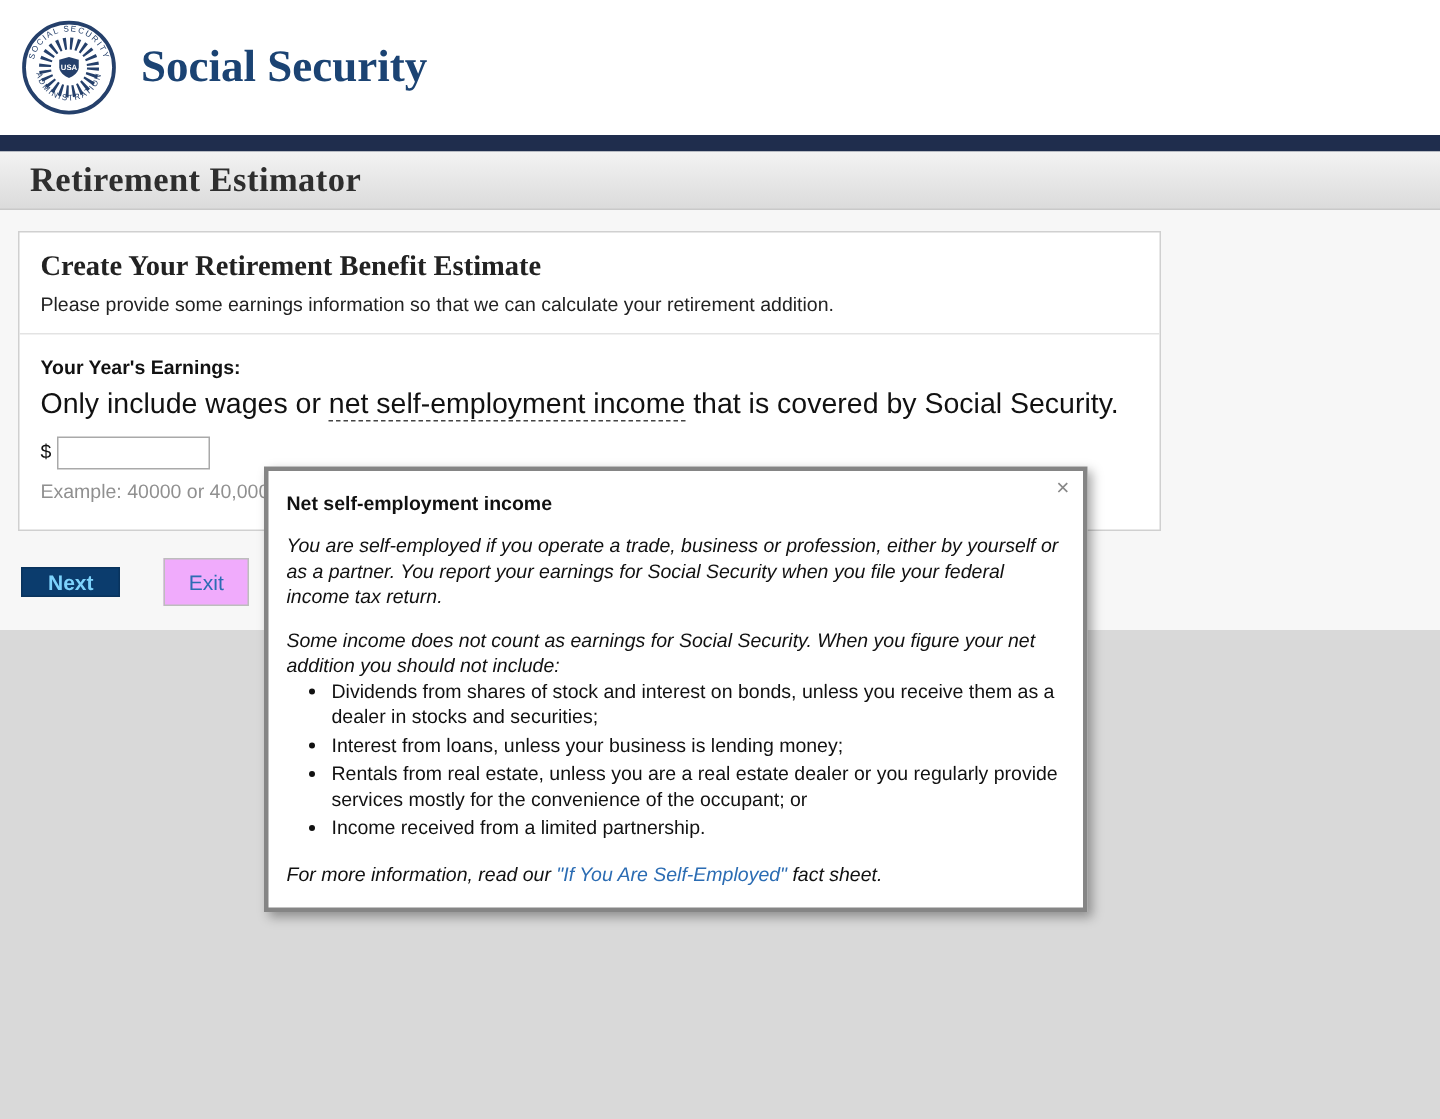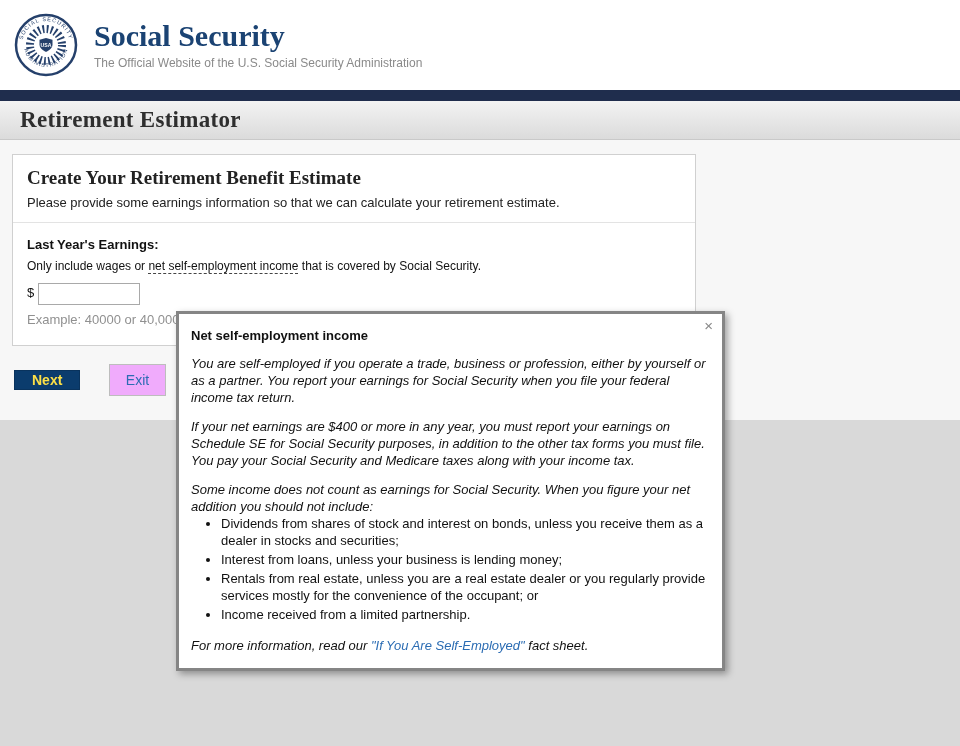--- a/index.html
+++ b/index.html
@@ -19,35 +19,35 @@
   .navbar{height:11px;background:#1f2d4d;}
   
   .band{height:39px;background:linear-gradient(#f3f3f3,#dbdbdb);
     border-bottom:1px solid #c9c9c9;display:flex;align-items:center;
     padding-left:20px;box-sizing:border-box;}
   .band-title{font-family:"Liberation Serif",serif;font-size:23px;color:#2e2e2e;
     font-weight:bold;margin:0;letter-spacing:.3px;}
   
   .content{background:#f7f7f7;height:280px;box-sizing:border-box;
     padding:14px 0 0 12px;}
-  .card{width:684px;background:#fff;border:1px solid #d0d0d0;box-sizing:border-box;
+  .card{width:762px;background:#fff;border:1px solid #d0d0d0;box-sizing:border-box;
     padding:12px 14px 18px;}
   .card-title{font-family:"Liberation Serif",serif;font-size:19px;font-weight:bold;
     color:#222;margin:0 0 6px;}
   .card-sub{font-size:13px;color:#222;margin:0 0 12px;}
   .divider{border-top:1px solid #e3e3e3;margin:0 -14px 14px;}
   .earn-label{font-size:13px;font-weight:bold;color:#111;}
-  .earn-help{font-size:12px;color:#111;margin-top:7px;}
+  .earn-help{font-size:19px;color:#111;margin-top:7px;}
   .tip-link{border-bottom:1px dashed #444;cursor:pointer;}
   .input-row{margin-top:10px;font-size:13px;color:#111;}
   .earnings-input{width:96px;height:18px;border:1px solid #a9a9a9;margin-left:4px;
     vertical-align:middle;}
   .example{font-size:13px;color:#909090;margin-top:7px;}
   .btn-row{margin:18px 0 0 2px;}
-  .btn-next{display:inline-block;background:#0b3c6d;color:#fde047;font-size:14px;
+  .btn-next{display:inline-block;background:#0b3c6d;color:#7dd3fc;font-size:14px;
     font-weight:bold;padding:1px 17px;border:1px solid #09335d;cursor:pointer;}
   .btn-exit{display:inline-block;background:#f0abfc;color:#2b6cb3;font-size:14px;
     padding:7px 16px;border:1px solid #bdbdbd;margin-left:24px;cursor:pointer;}
   
   .popup{position:absolute;left:176px;top:311px;width:519px;background:#fff;
     border:3px solid #858585;box-shadow:3px 3px 7px rgba(0,0,0,.35);
     padding:8px 12px 14px;z-index:10;font-size:13px;color:#111;}
   .popup-close{position:absolute;top:4px;right:9px;color:#888;font-size:15px;
     cursor:pointer;line-height:1;}
   .popup-title{font-size:13px;font-weight:bold;margin:6px 0 0;}
@@ -73,38 +73,37 @@
       <textPath href="#arcTop" startOffset="50%" text-anchor="middle">SOCIAL SECURITY</textPath>
     </text>
     <text font-size="5.5" fill="#25406b" letter-spacing="1">
       <textPath href="#arcBot" startOffset="50%" text-anchor="middle">ADMINISTRATION</textPath>
     </text>
     <path d="M32 25 l6.5 1.8 v5 c0 4.5 -6.5 7.2 -6.5 7.2 s-6.5 -2.7 -6.5 -7.2 v-5 z" fill="#25406b"></path>
     <text x="32" y="33.5" font-size="5.2" font-weight="bold" fill="#ffffff" text-anchor="middle">USA</text>
   </svg>
   <div class="brand">
     <div class="brand-title">Social Security</div>
-    <div class="brand-tagline">The Official Website of the U.S. Social Security Administration</div>
   </div>
 </div>
 
 <div class="navbar"></div>
 
 <div class="band">
   <h1 class="band-title">Retirement Estimator</h1>
 </div>
 
 <div class="content">
 
   <div class="card">
     <h2 class="card-title">Create Your Retirement Benefit Estimate</h2>
-    <p class="card-sub">Please provide some earnings information so that we can calculate your retirement estimate.</p>
+    <p class="card-sub">Please provide some earnings information so that we can calculate your retirement addition.</p>
     <div class="divider"></div>
 
-    <div class="earn-label">Last Year's Earnings:</div>
+    <div class="earn-label">Your Year's Earnings:</div>
 
     <div class="earn-help">
       <span>Only include wages or </span><span class="tip-link">net self-employment income</span><span> that is covered by Social Security.</span>
     </div>
 
     <div class="input-row">
       <span>$</span><input type="text" class="earnings-input" value="" style="">
     </div>
 
     <div class="example">Example: 40000 or 40,000</div>
@@ -115,21 +114,20 @@
     <span class="btn-exit">Exit</span>
   </div>
 
 </div>
 
 <div class="popup">
   <span class="popup-close">×</span>
   <div class="popup-title">Net self-employment income</div>
 
   <p>You are self-employed if you operate a trade, business or profession, either by yourself or as a partner. You report your earnings for Social Security when you file your federal income tax return.</p>
-  <p>If your net earnings are $400 or more in any year, you must report your earnings on Schedule SE for Social Security purposes, in addition to the other tax forms you must file. You pay your Social Security and Medicare taxes along with your income tax.</p>
   <p>Some income does not count as earnings for Social Security. When you figure your net addition you should not include:</p>
 
   <ul>
     <li>Dividends from shares of stock and interest on bonds, unless you receive them as a dealer in stocks and securities;</li>
     <li>Interest from loans, unless your business is lending money;</li>
     <li>Rentals from real estate, unless you are a real estate dealer or you regularly provide services mostly for the convenience of the occupant; or</li>
     <li>Income received from a limited partnership.</li>
   </ul>
 
   <p class="more">

